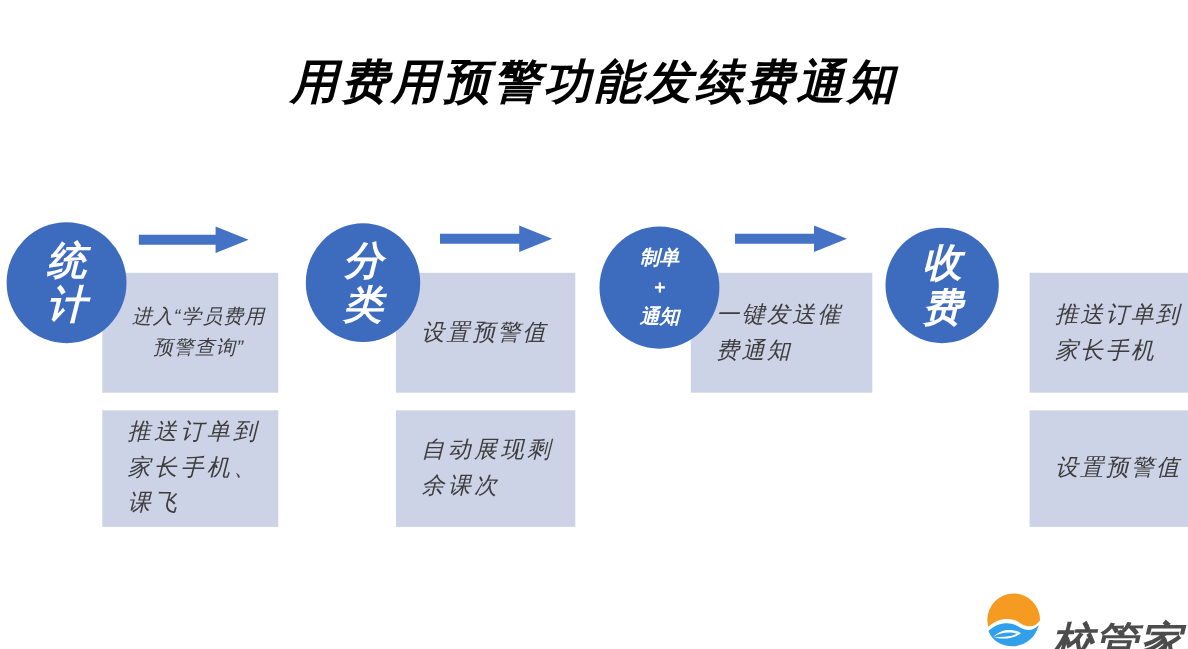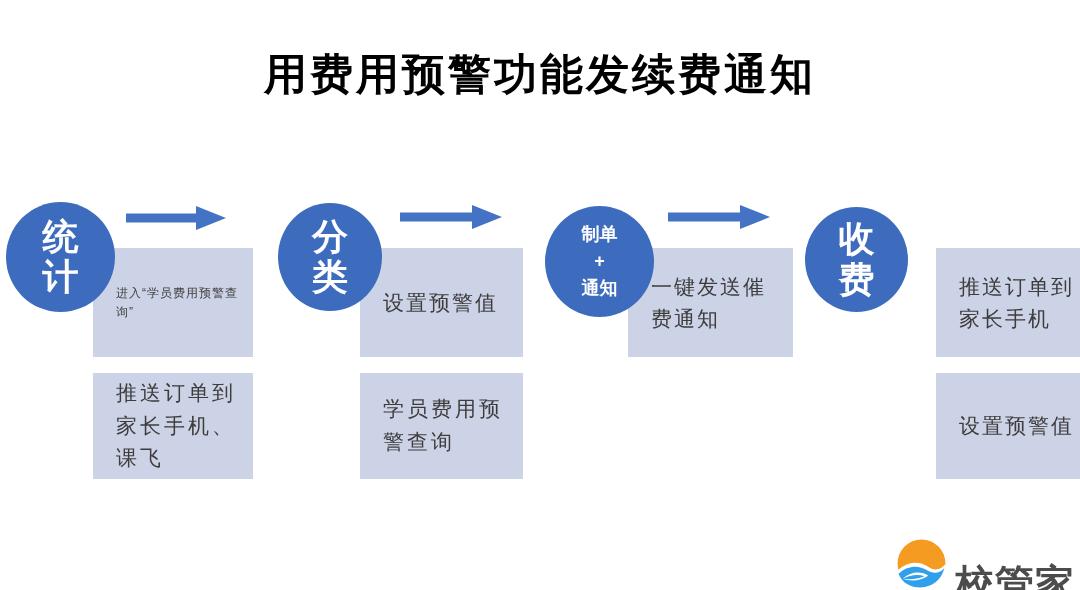--- a/index.html
+++ b/index.html
@@ -7,20 +7,21 @@
     padding: 0;
     background: #ffffff;
     font-family: "Liberation Sans", "DejaVu Sans", sans-serif;
   }
   .canvas {
     position: relative;
     width: 1080px;
     height: 590px;
     background: #ffffff;
     overflow: hidden;
+    font-style: italic;
   }
 
   
   .title {
     position: absolute;
     top: 46px;
     left: 0;
     width: 1080px;
     text-align: center;
     font-size: 43px;
@@ -68,21 +69,21 @@
     color: #3d3d3d;
     display: flex;
     align-items: center;
     box-sizing: border-box;
     padding: 6px 8px 6px 23px;
     font-size: 21px;
     letter-spacing: 2px;
     line-height: 1.5;
     z-index: 1;
   }
-  .box.fs-small { font-size: 12px; letter-spacing: 1px; line-height: 1.55; }
+  .box.fs-small { font-size: 18px; letter-spacing: 1px; line-height: 1.55; text-align: center; }
   .box.ls-wide  { letter-spacing: 3px; line-height: 1.55; }
 
   .box-r1 { top: 248px; height: 109px; }
   .box-r2 { top: 373px; height: 106px; }
   .col-1 { left: 93px;  width: 160px; }
   .col-2 { left: 360px; width: 163px; }
   .col-3 { left: 628px; width: 165px; }
   .col-4 { left: 936px; width: 162px; }
 
   
@@ -165,21 +166,21 @@
     <span>设置预警值</span>
   </div>
   <div class="box box-r1 col-4">
     <span>推送订单到家长手机</span>
   </div>
 
   <div class="box box-r2 col-1 ls-wide">
     <span>推送订单到家长手机、课飞</span>
   </div>
   <div class="box box-r2 col-2 ls-wide">
-    <span>学员费用预警查询</span>
+    <span>自动展现剩余课次</span>
   </div>
   <div class="box box-r2 col-4">
     <span>设置预警值</span>
   </div>
 
   <div class="logo">
     <svg class="logo-icon" viewBox="0 0 104 104" xmlns="http://www.w3.org/2000/svg">
       <circle cx="52" cy="50" r="47" fill="#f59b22"></circle>
       <path d="M5,64 C26,44 50,46 64,56 C78,65 90,63 99,51 L99,60 C94,86 75,100 50,100 C28,100 10,86 5,64 Z" fill="#ffffff"></path>
       <path d="M7,70 C27,52 48,54 62,63 C76,72 89,69 97,59 C91,83 72,97 50,97 C30,97 14,88 7,70 Z" fill="#2fa0e9"></path>

